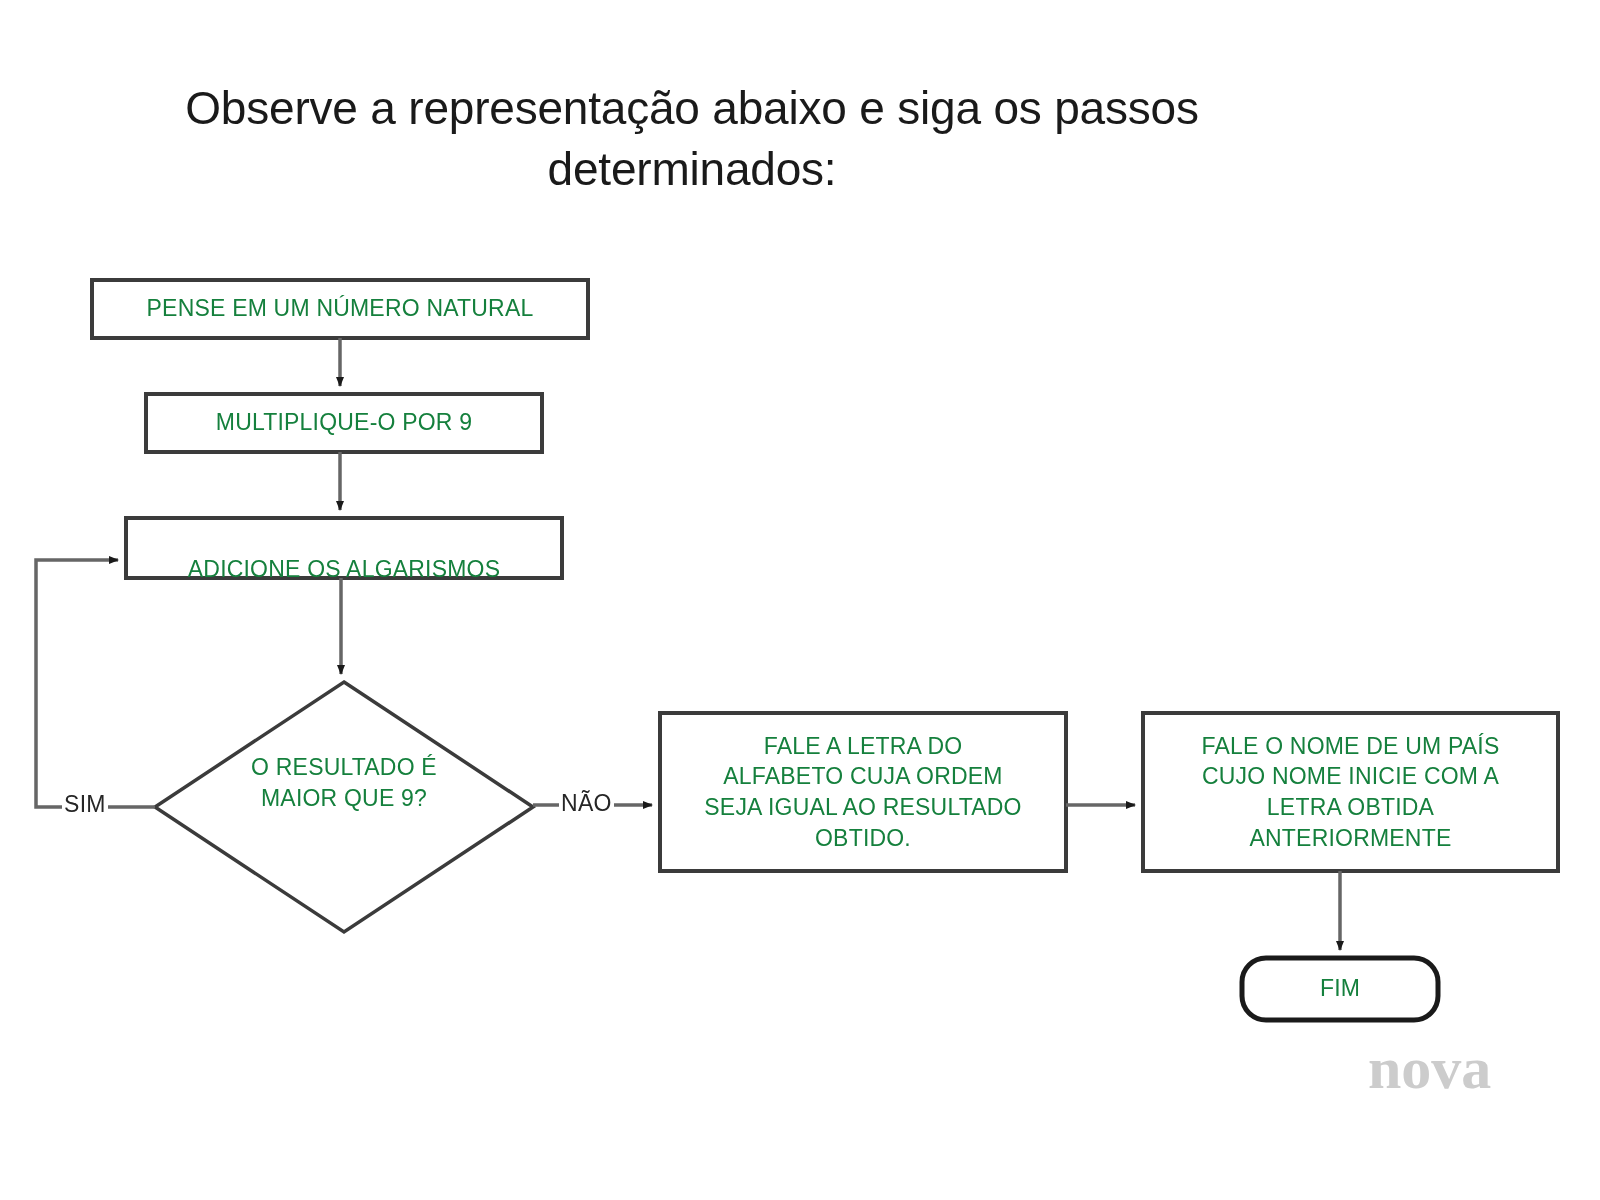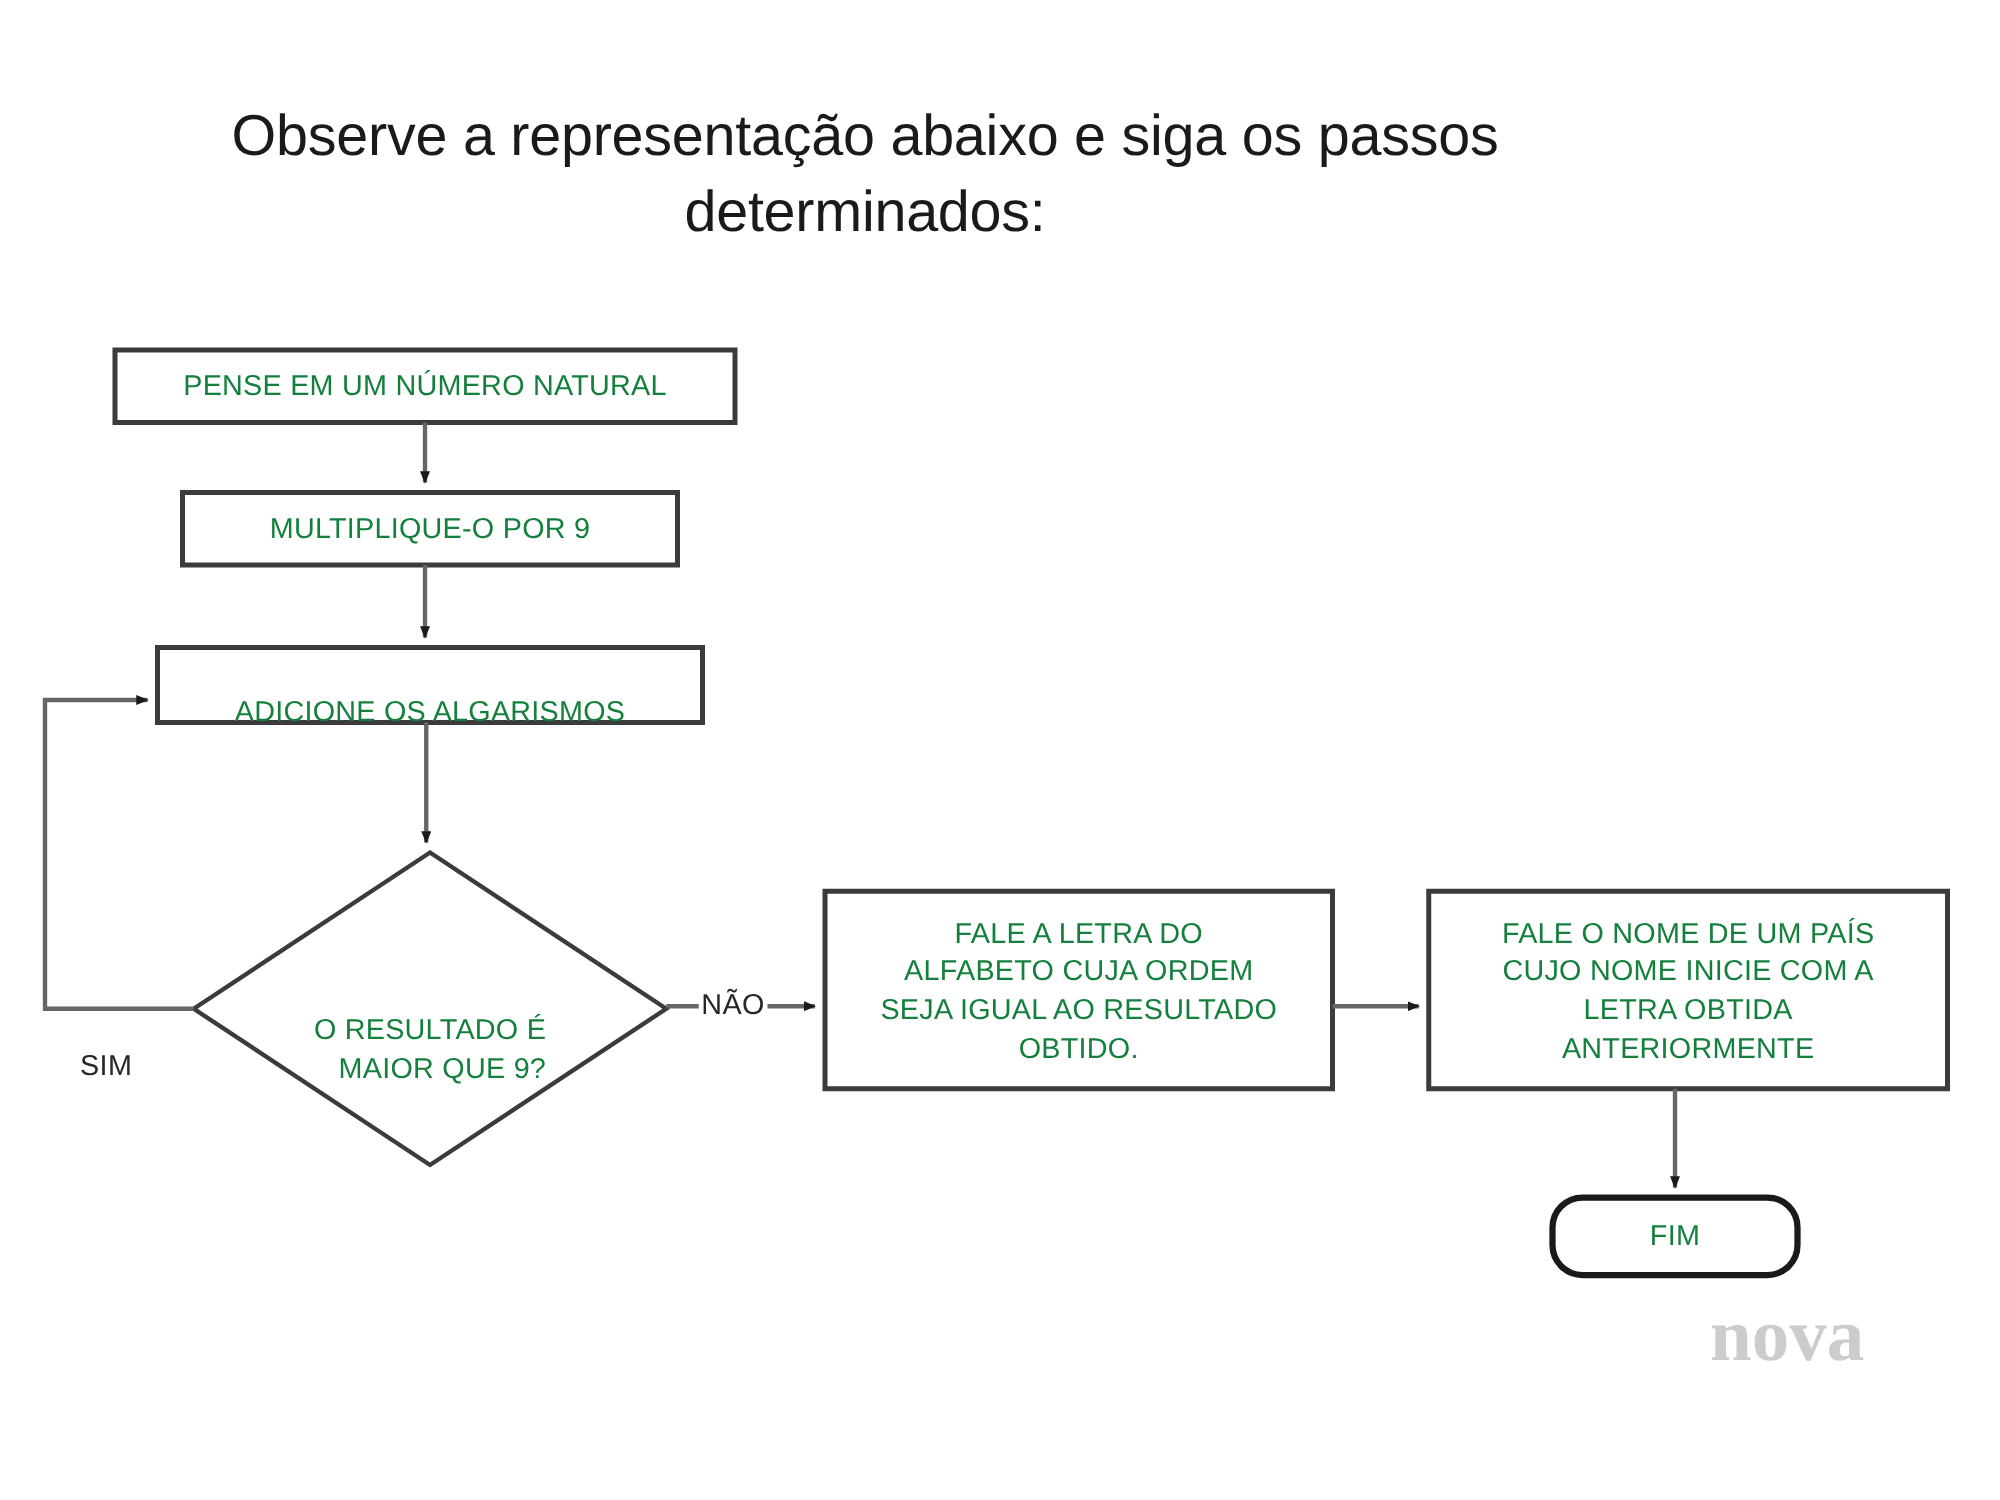--- a/index.html
+++ b/index.html
@@ -129,36 +129,36 @@
 
     <line x1="1340" y1="871" x2="1340" y2="950" stroke="#666666" stroke-width="3.5" marker-end="url(#arrowhead)"></line>
   </svg>
 
   <div class="node-label" style="left:92px; top:280px; width:496px; height:58px;">PENSE EM UM NÚMERO NATURAL</div>
 
   <div class="node-label" style="left:146px; top:394px; width:396px; height:58px;">MULTIPLIQUE-O POR 9</div>
 
   <div class="node-label" style="left:126px; top:540px; width:436px; height:60px;">ADICIONE OS ALGARISMOS</div>
 
-  <div class="node-label multiline" style="left:194px; top:792px; width:300px; height:94px;text-align:right;">O RESULTADO É
+  <div class="node-label multiline" style="left:194px; top:736px; width:300px; height:94px;">O RESULTADO É
 MAIOR QUE 9?</div>
 
   <div class="node-label multiline" style="left:664px; top:717px; width:398px; height:150px;">FALE A LETRA DO
 ALFABETO CUJA ORDEM
 SEJA IGUAL AO RESULTADO
 OBTIDO.</div>
 
   <div class="node-label multiline" style="left:1147px; top:717px; width:407px; height:150px;">FALE O NOME DE UM PAÍS
 CUJO NOME INICIE COM A
 LETRA OBTIDA
 ANTERIORMENTE</div>
 
   <div class="node-label" style="left:1242px; top:958px; width:196px; height:62px;">FIM</div>
 
-  <div class="edge-label" style="left:62px; top:791px;margin-top:48px;">SIM</div>
+  <div class="edge-label" style="left:62px; top:791px;">SIM</div>
 
   <div class="edge-label" style="left:559px; top:790px;">NÃO</div>
 
 </div>
 
 <div id="watermark">
   <span>nova</span>
 </div>
 
 </body></html>

